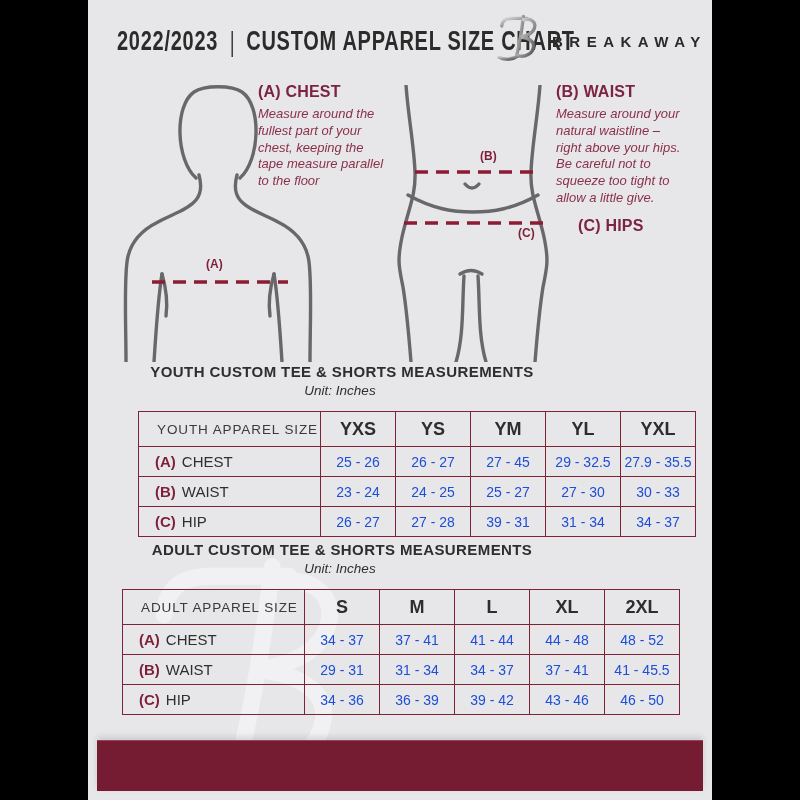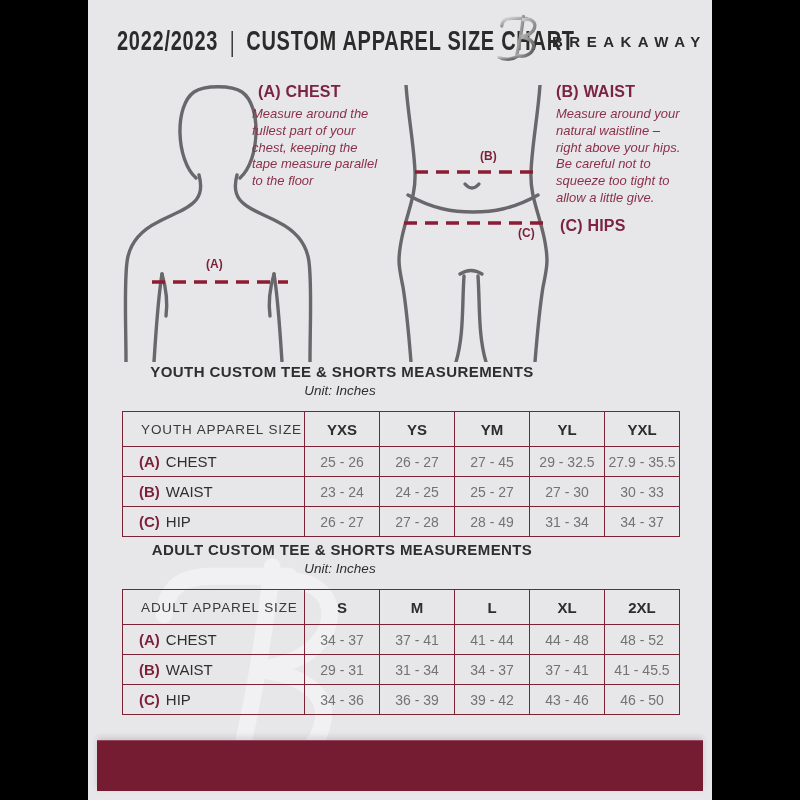--- a/index.html
+++ b/index.html
@@ -29,51 +29,51 @@
   .fig-right{left:300px;top:85px;width:170px;height:277px;}
   .fig-label{position:absolute;font-weight:700;font-size:12px;color:#7e1f39;}
   .lbl-a{left:118px;top:257px;}
   .lbl-b{left:392px;top:149px;}
   .lbl-c{left:430px;top:226px;}
   .sec-h{position:absolute;font-size:16px;font-weight:700;color:#7c2340;letter-spacing:.2px;}
   .sec-t{
     position:absolute;font-style:italic;font-size:13px;line-height:16.8px;
     color:#8a3049;white-space:pre-line;
   }
-  .sec-a{left:170px;top:83px;} .sec-a-t{left:164px;top:106px;width:146px;}
+  .sec-a{left:170px;top:83px;} .sec-a-t{left:170px;top:106px;width:146px;}
   .sec-b{left:468px;top:83px;} .sec-b-t{left:468px;top:106px;width:158px;}
-  .sec-c{left:472px;top:217px;} .sec-c-t{left:468px;top:240px;width:160px;}
+  .sec-c{left:490px;top:217px;} .sec-c-t{left:468px;top:240px;width:160px;}
   
   .watermark{position:absolute;left:10px;top:545px;width:305px;height:250px;opacity:.6;}
   
   .tbl-title{
     position:absolute;left:0;width:508px;text-align:center;font-weight:700;
     font-size:15px;letter-spacing:.4px;color:#2e2e2e;
   }
   .tbl-unit{
     position:absolute;left:0;width:504px;text-align:center;font-style:italic;
     font-size:13.5px;color:#2e2e2e;
   }
   .t-youth-title{top:363px;} .t-youth-unit{top:383px;}
   .t-adult-title{top:541px;} .t-adult-unit{top:561px;}
   table.size-table{
     position:absolute;left:34px;width:557px;border-collapse:collapse;
     table-layout:fixed;
   }
-  .yt{top:411px;} .at{top:589px;padding-left:44px;}
+  .yt{top:411px;margin-left:16px;} .at{top:589px;padding-left:44px;}
   .size-table td{border:1.5px solid #7e2236;padding:0;height:29px;}
   .size-table tr.hrow td{height:34px;}
   td.th-label{
     text-align:left;padding-left:18px;font-size:13.5px;letter-spacing:.9px;
     color:#3a3a3a;font-weight:400;
   }
-  td.th-size{text-align:center;font-weight:700;font-size:15px;color:#2d2d2d;}
+  td.th-size{text-align:center;font-weight:700;font-size:18px;color:#2d2d2d;}
   td.row-label{text-align:left;padding-left:16px;font-size:15px;color:#2f2f2f;}
   td.row-label .rk{font-weight:700;color:#7e1f39;margin-right:6px;}
-  td.cell-val{text-align:center;font-size:14px;color:#737373;}
+  td.cell-val{text-align:center;font-size:14px;color:#1d4ed8;}
   
   .footer{
     position:absolute;left:9px;top:740px;width:606px;height:50px;
     background:#751b32;border-top:1px solid #93465c;
     box-shadow:0 -3px 6px rgba(0,0,0,.12);
   }
 </style>
 </head>
 <body>
 
@@ -194,21 +194,21 @@
       <td class="cell-val">23 - 24</td>
       <td class="cell-val">24 - 25</td>
       <td class="cell-val">25 - 27</td>
       <td class="cell-val">27 - 30</td>
       <td class="cell-val">30 - 33</td>
     </tr>
     <tr>
       <td class="row-label"><span class="rk">(C)</span><span>HIP</span></td>
       <td class="cell-val">26 - 27</td>
       <td class="cell-val">27 - 28</td>
-      <td class="cell-val">28 - 49</td>
+      <td class="cell-val">39 - 31</td>
       <td class="cell-val">31 - 34</td>
       <td class="cell-val">34 - 37</td>
     </tr>
   </tbody>
     </table>
 
   <div class="tbl-title t-adult-title">ADULT CUSTOM TEE &amp; SHORTS MEASUREMENTS</div>
   <div class="tbl-unit t-adult-unit">Unit: Inches</div>
 
   <table class="size-table at">

